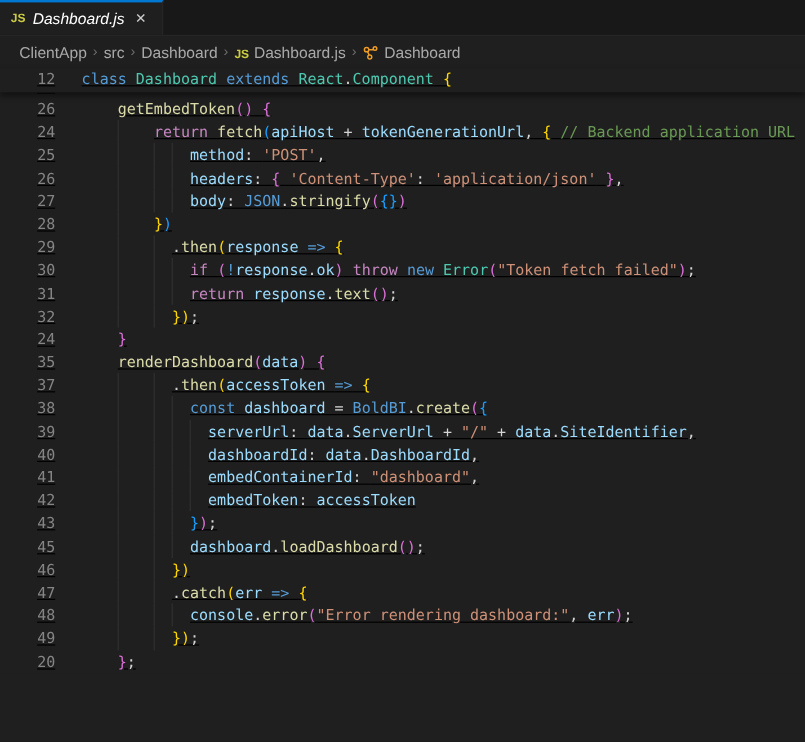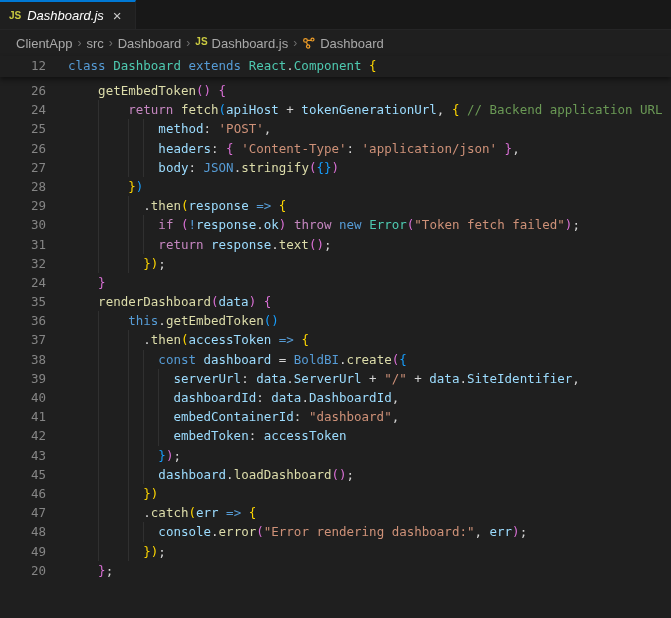--- a/index.html
+++ b/index.html
@@ -13,28 +13,28 @@
          background:#1f1f1f; border-top:2px solid #0078d4; border-right:1px solid #252526;
          min-width:126px; cursor:pointer; }
   .tab-title { color:#ffffff; font-size:13px; font-style:italic; }
   .tab-close { color:#cccccc; font-size:15px; line-height:1; padding:1px 3px; border-radius:3px; }
   .js-badge { color:#cbcb41; font-weight:bold; font-size:10px; letter-spacing:0;
               font-family:"Liberation Sans", sans-serif; }
 
   
   .breadcrumbs { height:26px; background:#1f1f1f; display:flex; align-items:center;
                  padding-left:16px; font-size:13px; color:#a9a9a9; }
-  .crumb { display:flex; align-items:flex-start; gap:4px; cursor:pointer; }
+  .crumb { display:flex; align-items:flex-end; gap:4px; cursor:pointer; }
   .crumb-sep { color:#6e6e6e; margin:0 5px; font-size:12px; }
   .class-icon { display:inline-block; width:14px; height:14px; }
 
   
   .editor { position:relative; background:#1f1f1f;
             font-family:"DejaVu Sans Mono","Liberation Mono",monospace;
-            font-size:12.5px; line-height:19.2px; }
+            font-size:12.5px; line-height:19.2px;text-decoration:underline; }
   .row { display:flex; height:19.2px; white-space:pre; }
   .gutter { flex:0 0 61px; text-align:right; padding-right:15px; color:#858585; }
   .content { position:relative; flex:1; color:#d4d4d4; }
   .guide { position:absolute; top:0; bottom:0; width:1px; background:#303030; }
   .sticky { position:relative; z-index:2; background:#1f1f1f; height:21px;
             box-shadow:0 3px 5px rgba(0,0,0,.45); }
   .sticky .row { height:20px; align-items:center; }
   .sliver { height:4px; overflow:hidden; position:relative; z-index:1; }
   .sliver .row { margin-top:-15.2px; }
 </style>
@@ -93,21 +93,20 @@
       <div class="row"><div class="gutter">25</div><div class="content" style="padding-left: 97.36px;"><span class="guide" style="left: 37.12px;"></span><span class="guide" style="left: 67.24px;"></span><span class="guide" style="left: 82.3px;"></span><span style="color: rgb(156, 220, 254);">method</span><span style="color: rgb(212, 212, 212);">: </span><span style="color: rgb(206, 145, 120);">'POST'</span><span style="color: rgb(212, 212, 212);">,</span></div></div>
       <div class="row"><div class="gutter">26</div><div class="content" style="padding-left: 97.36px;"><span class="guide" style="left: 37.12px;"></span><span class="guide" style="left: 67.24px;"></span><span class="guide" style="left: 82.3px;"></span><span style="color: rgb(156, 220, 254);">headers</span><span style="color: rgb(212, 212, 212);">: </span><span style="color: rgb(218, 112, 214);">{</span><span style="color: rgb(212, 212, 212);"> </span><span style="color: rgb(206, 145, 120);">'Content-Type'</span><span style="color: rgb(212, 212, 212);">: </span><span style="color: rgb(206, 145, 120);">'application/json'</span><span style="color: rgb(212, 212, 212);"> </span><span style="color: rgb(218, 112, 214);">}</span><span style="color: rgb(212, 212, 212);">,</span></div></div>
       <div class="row"><div class="gutter">27</div><div class="content" style="padding-left: 97.36px;"><span class="guide" style="left: 37.12px;"></span><span class="guide" style="left: 67.24px;"></span><span class="guide" style="left: 82.3px;"></span><span style="color: rgb(156, 220, 254);">body</span><span style="color: rgb(212, 212, 212);">: </span><span style="color: rgb(86, 156, 214);">JSON</span><span style="color: rgb(212, 212, 212);">.</span><span style="color: rgb(220, 220, 170);">stringify</span><span style="color: rgb(218, 112, 214);">(</span><span style="color: rgb(23, 159, 255);">{}</span><span style="color: rgb(218, 112, 214);">)</span></div></div>
       <div class="row"><div class="gutter">28</div><div class="content" style="padding-left: 67.24px;"><span class="guide" style="left: 37.12px;"></span><span style="color: rgb(255, 215, 0);">}</span><span style="color: rgb(23, 159, 255);">)</span></div></div>
       <div class="row"><div class="gutter">29</div><div class="content" style="padding-left: 82.3px;"><span class="guide" style="left: 37.12px;"></span><span class="guide" style="left: 67.24px;"></span><span style="color: rgb(212, 212, 212);">.</span><span style="color: rgb(220, 220, 170);">then</span><span style="color: rgb(255, 215, 0);">(</span><span style="color: rgb(156, 220, 254);">response</span><span style="color: rgb(212, 212, 212);"> </span><span style="color: rgb(86, 156, 214);">=&gt;</span><span style="color: rgb(212, 212, 212);"> </span><span style="color: rgb(255, 215, 0);">{</span></div></div>
       <div class="row"><div class="gutter">30</div><div class="content" style="padding-left: 97.36px;"><span class="guide" style="left: 37.12px;"></span><span class="guide" style="left: 67.24px;"></span><span class="guide" style="left: 82.3px;"></span><span style="color: rgb(197, 134, 192);">if</span><span style="color: rgb(212, 212, 212);"> </span><span style="color: rgb(218, 112, 214);">(</span><span style="color: rgb(86, 156, 214);">!</span><span style="color: rgb(156, 220, 254);">response</span><span style="color: rgb(212, 212, 212);">.</span><span style="color: rgb(156, 220, 254);">ok</span><span style="color: rgb(218, 112, 214);">)</span><span style="color: rgb(212, 212, 212);"> </span><span style="color: rgb(197, 134, 192);">throw</span><span style="color: rgb(212, 212, 212);"> </span><span style="color: rgb(86, 156, 214);">new</span><span style="color: rgb(212, 212, 212);"> </span><span style="color: rgb(78, 201, 176);">Error</span><span style="color: rgb(218, 112, 214);">(</span><span style="color: rgb(206, 145, 120);">"Token fetch failed"</span><span style="color: rgb(218, 112, 214);">)</span><span style="color: rgb(212, 212, 212);">;</span></div></div>
       <div class="row"><div class="gutter">31</div><div class="content" style="padding-left: 97.36px;"><span class="guide" style="left: 37.12px;"></span><span class="guide" style="left: 67.24px;"></span><span class="guide" style="left: 82.3px;"></span><span style="color: rgb(197, 134, 192);">return</span><span style="color: rgb(212, 212, 212);"> </span><span style="color: rgb(156, 220, 254);">response</span><span style="color: rgb(212, 212, 212);">.</span><span style="color: rgb(220, 220, 170);">text</span><span style="color: rgb(218, 112, 214);">()</span><span style="color: rgb(212, 212, 212);">;</span></div></div>
       <div class="row"><div class="gutter">32</div><div class="content" style="padding-left: 82.3px;"><span class="guide" style="left: 37.12px;"></span><span class="guide" style="left: 67.24px;"></span><span style="color: rgb(255, 215, 0);">})</span><span style="color: rgb(212, 212, 212);">;</span></div></div>
       <div class="row"><div class="gutter">24</div><div class="content" style="padding-left: 37.12px;"><span style="color: rgb(218, 112, 214);">}</span></div></div>
       <div class="row"><div class="gutter">35</div><div class="content" style="padding-left: 37.12px;"><span style="color: rgb(220, 220, 170);">renderDashboard</span><span style="color: rgb(218, 112, 214);">(</span><span style="color: rgb(156, 220, 254);">data</span><span style="color: rgb(218, 112, 214);">)</span><span style="color: rgb(212, 212, 212);"> </span><span style="color: rgb(218, 112, 214);">{</span></div></div>
-      <div class="row"><div class="gutter">36</div><div class="content" style="padding-left: 67.24px;"><span class="guide" style="left: 37.12px;"></span><span style="color: rgb(86, 156, 214);">this</span><span style="color: rgb(212, 212, 212);">.</span><span style="color: rgb(220, 220, 170);">getEmbedToken</span><span style="color: rgb(23, 159, 255);">()</span></div></div>
       <div class="row"><div class="gutter">37</div><div class="content" style="padding-left: 82.3px;"><span class="guide" style="left: 37.12px;"></span><span class="guide" style="left: 67.24px;"></span><span style="color: rgb(212, 212, 212);">.</span><span style="color: rgb(220, 220, 170);">then</span><span style="color: rgb(255, 215, 0);">(</span><span style="color: rgb(156, 220, 254);">accessToken</span><span style="color: rgb(212, 212, 212);"> </span><span style="color: rgb(86, 156, 214);">=&gt;</span><span style="color: rgb(212, 212, 212);"> </span><span style="color: rgb(255, 215, 0);">{</span></div></div>
       <div class="row"><div class="gutter">38</div><div class="content" style="padding-left: 97.36px;"><span class="guide" style="left: 37.12px;"></span><span class="guide" style="left: 67.24px;"></span><span class="guide" style="left: 82.3px;"></span><span style="color: rgb(86, 156, 214);">const</span><span style="color: rgb(212, 212, 212);"> </span><span style="color: rgb(156, 220, 254);">dashboard</span><span style="color: rgb(212, 212, 212);"> = </span><span style="color: rgb(86, 156, 214);">BoldBI</span><span style="color: rgb(212, 212, 212);">.</span><span style="color: rgb(220, 220, 170);">create</span><span style="color: rgb(218, 112, 214);">(</span><span style="color: rgb(23, 159, 255);">{</span></div></div>
       <div class="row"><div class="gutter">39</div><div class="content" style="padding-left: 112.42px;"><span class="guide" style="left: 37.12px;"></span><span class="guide" style="left: 67.24px;"></span><span class="guide" style="left: 82.3px;"></span><span class="guide" style="left: 97.36px;"></span><span style="color: rgb(156, 220, 254);">serverUrl</span><span style="color: rgb(212, 212, 212);">: </span><span style="color: rgb(156, 220, 254);">data</span><span style="color: rgb(212, 212, 212);">.</span><span style="color: rgb(156, 220, 254);">ServerUrl</span><span style="color: rgb(212, 212, 212);"> + </span><span style="color: rgb(206, 145, 120);">"/"</span><span style="color: rgb(212, 212, 212);"> + </span><span style="color: rgb(156, 220, 254);">data</span><span style="color: rgb(212, 212, 212);">.</span><span style="color: rgb(156, 220, 254);">SiteIdentifier</span><span style="color: rgb(212, 212, 212);">,</span></div></div>
       <div class="row"><div class="gutter">40</div><div class="content" style="padding-left: 112.42px;"><span class="guide" style="left: 37.12px;"></span><span class="guide" style="left: 67.24px;"></span><span class="guide" style="left: 82.3px;"></span><span class="guide" style="left: 97.36px;"></span><span style="color: rgb(156, 220, 254);">dashboardId</span><span style="color: rgb(212, 212, 212);">: </span><span style="color: rgb(156, 220, 254);">data</span><span style="color: rgb(212, 212, 212);">.</span><span style="color: rgb(156, 220, 254);">DashboardId</span><span style="color: rgb(212, 212, 212);">,</span></div></div>
       <div class="row"><div class="gutter">41</div><div class="content" style="padding-left: 112.42px;"><span class="guide" style="left: 37.12px;"></span><span class="guide" style="left: 67.24px;"></span><span class="guide" style="left: 82.3px;"></span><span class="guide" style="left: 97.36px;"></span><span style="color: rgb(156, 220, 254);">embedContainerId</span><span style="color: rgb(212, 212, 212);">: </span><span style="color: rgb(206, 145, 120);">"dashboard"</span><span style="color: rgb(212, 212, 212);">,</span></div></div>
       <div class="row"><div class="gutter">42</div><div class="content" style="padding-left: 112.42px;"><span class="guide" style="left: 37.12px;"></span><span class="guide" style="left: 67.24px;"></span><span class="guide" style="left: 82.3px;"></span><span class="guide" style="left: 97.36px;"></span><span style="color: rgb(156, 220, 254);">embedToken</span><span style="color: rgb(212, 212, 212);">: </span><span style="color: rgb(156, 220, 254);">accessToken</span></div></div>
       <div class="row"><div class="gutter">43</div><div class="content" style="padding-left: 97.36px;"><span class="guide" style="left: 37.12px;"></span><span class="guide" style="left: 67.24px;"></span><span class="guide" style="left: 82.3px;"></span><span style="color: rgb(23, 159, 255);">}</span><span style="color: rgb(218, 112, 214);">)</span><span style="color: rgb(212, 212, 212);">;</span></div></div>
       <div class="row"><div class="gutter">45</div><div class="content" style="padding-left: 97.36px;"><span class="guide" style="left: 37.12px;"></span><span class="guide" style="left: 67.24px;"></span><span class="guide" style="left: 82.3px;"></span><span style="color: rgb(156, 220, 254);">dashboard</span><span style="color: rgb(212, 212, 212);">.</span><span style="color: rgb(220, 220, 170);">loadDashboard</span><span style="color: rgb(218, 112, 214);">()</span><span style="color: rgb(212, 212, 212);">;</span></div></div>
       <div class="row"><div class="gutter">46</div><div class="content" style="padding-left: 82.3px;"><span class="guide" style="left: 37.12px;"></span><span class="guide" style="left: 67.24px;"></span><span style="color: rgb(255, 215, 0);">})</span></div></div>
       <div class="row"><div class="gutter">47</div><div class="content" style="padding-left: 82.3px;"><span class="guide" style="left: 37.12px;"></span><span class="guide" style="left: 67.24px;"></span><span style="color: rgb(212, 212, 212);">.</span><span style="color: rgb(220, 220, 170);">catch</span><span style="color: rgb(255, 215, 0);">(</span><span style="color: rgb(156, 220, 254);">err</span><span style="color: rgb(212, 212, 212);"> </span><span style="color: rgb(86, 156, 214);">=&gt;</span><span style="color: rgb(212, 212, 212);"> </span><span style="color: rgb(255, 215, 0);">{</span></div></div>

